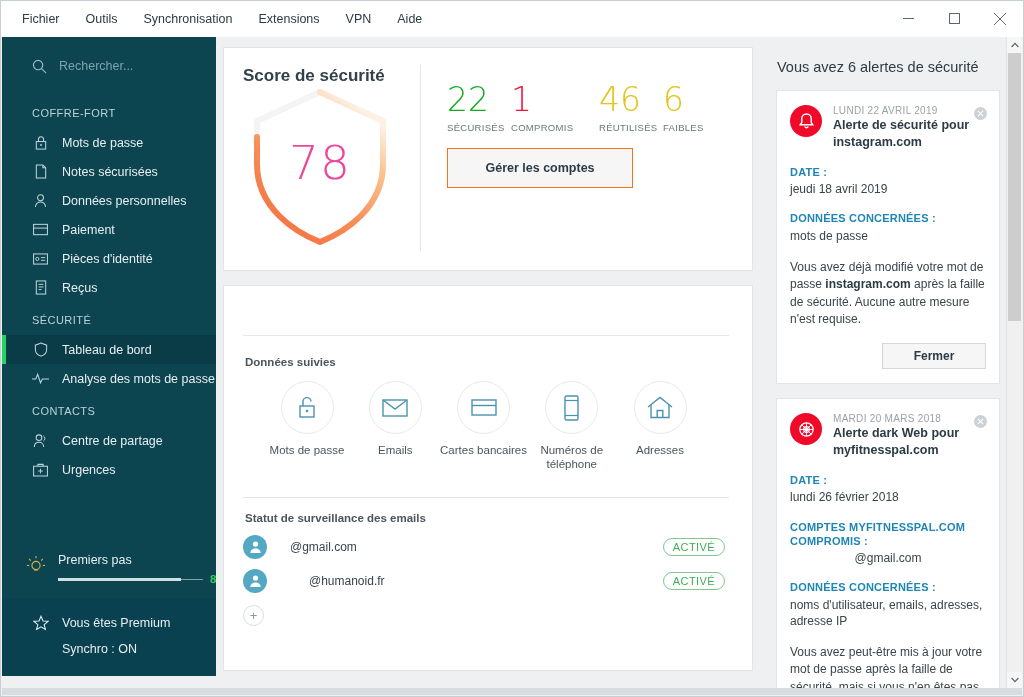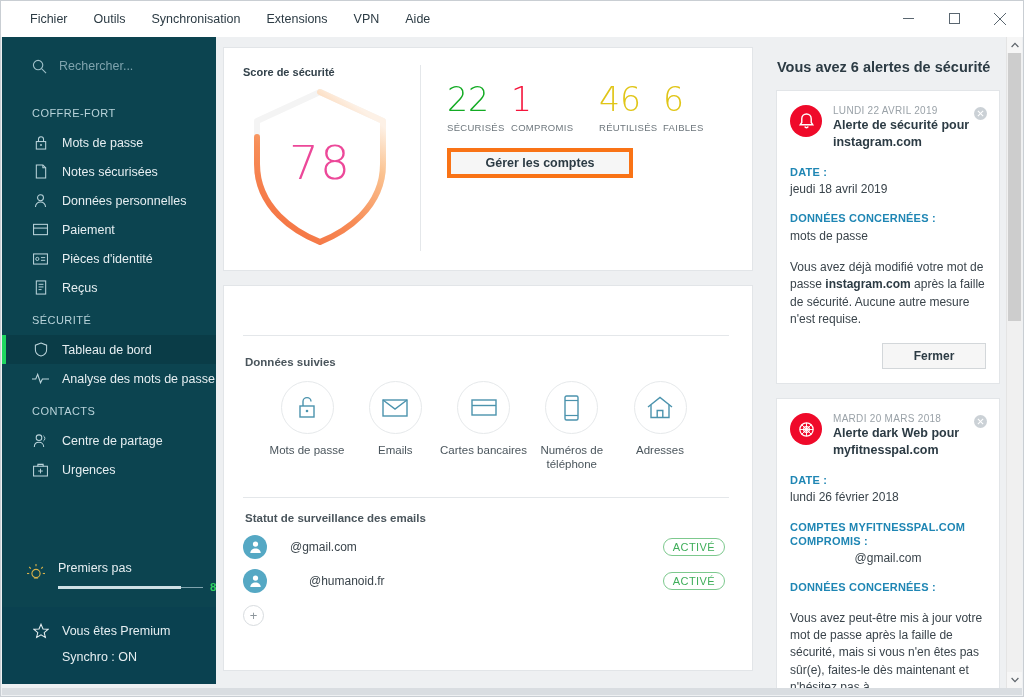--- a/index.html
+++ b/index.html
@@ -17,35 +17,35 @@
     overflow: hidden;
   }
 
   
   .titlebar {
     position: absolute; top: 0; left: 0; right: 0; height: 36px;
     background: #ffffff;
     display: flex; align-items: center;
     border-bottom: 1px solid #ffffff;
   }
-  .menu { display: flex; align-items: center; padding-left: 16px; gap: 0; }
+  .menu { display: flex; align-items: center; padding-left: 8px; gap: 0; }
   .menu-item {
     font-size: 12.5px; color: #2c3b44; padding: 7px 13px;
     cursor: default; white-space: nowrap;
   }
   .wincontrols { margin-left: auto; display: flex; height: 36px; }
   .wc {
     width: 46px; height: 36px; display: flex; align-items: center;
     justify-content: center; color: #5a6670;
   }
   .wc svg { display: block; }
 
   
   .sidebar {
-    position: absolute; left: 1px; top: 36px; width: 249px; bottom: 12px;
+    position: absolute; left: 1px; top: 36px; width: 249px; bottom: 20px;
     background: #0c4450;
     display: flex; flex-direction: column;
   }
   .search-row {
     display: flex; align-items: center; gap: 12px;
     padding: 16px 0 16px 30px; height: 58px;
   }
   .search-row .ico { color: #9fc0c8; display: flex; }
   .search-ph { font-size: 12.5px; color: #7fa3ad; }
 
@@ -95,40 +95,40 @@
     padding: 10px 12px 0 7px;
     overflow: hidden;
   }
   .card {
     background: #ffffff; border: 1px solid #e2e5e8;
   }
 
   
   .score-card { display: flex; height: 224px; }
   .score-left { width: 196px; padding: 18px 0 0 19px; position: relative; }
-  .card-h { font-size: 11px; font-weight: bold; color: #32414a; }
+  .card-h { font-size: 17px; font-weight: bold; color: #32414a; }
   .shield-wrap {
     position: absolute; left: 22px; top: 37px; width: 148px; height: 164px;
   }
   .shield-num {
     position: absolute; left: 0; right: 0; top: 50px;
     text-align: center; font-size: 47px; color: #ec4899;
     font-family: "DejaVu Sans", sans-serif; font-weight: 300; letter-spacing: 1px;
   }
   .vdiv { width: 1px; background: #e4e7ea; margin: 17px 0 19px 0; }
   .score-right { flex: 1; padding: 18px 0 0 26px; }
   .stats { display: flex; flex-wrap: wrap; margin-top: 17px; }
   .stat { width: 64px; margin-bottom: 15px; }
   .stat.wide { width: 88px; }
   .stat-n { font-size: 33px; font-weight: 300; line-height: 1; font-family: "DejaVu Sans", sans-serif; }
   .stat-l { font-size: 9.5px; color: #6d767c; letter-spacing: .3px; margin-top: 6px; }
   .btn {
     display: inline-flex; align-items: center; justify-content: center;
-    height: 30px; padding: 0 18px; min-width: 186px;
-    background: #f6f6f6; border: 4px solid #f97316;
+    height: 40px; padding: 0 18px; min-width: 186px;
+    background: #f6f6f6; border: 1px solid #f97316;
     font-size: 12.5px; font-weight: bold; color: #2c3b44; cursor: pointer;
   }
 
   
   .dw-card { margin-top: 14px; padding: 22px 23px 0 19px; height: 386px; }
   .dw-title { font-size: 15px; font-weight: bold; color: #32414a; }
   .hr { height: 1px; background: #e4e7ea; margin: 27px 0 0 0; }
   .dw-sub { font-size: 11.5px; font-weight: bold; color: #4a555c; margin: 20px 0 0 2px; }
   .track-row { display: flex; justify-content: space-between; padding: 13px 25px 0 20px; }
   .track { width: 88px; text-align: center; cursor: pointer; }
@@ -160,21 +160,21 @@
     color: #8d969c; display: flex; align-items: center; justify-content: center;
     font-size: 13px; margin-top: 7px; cursor: pointer;
   }
 
   
   .alerts {
     position: absolute; right: 9px; top: 36px; width: 249px; bottom: 8px;
     background: #eef0f2; padding: 22px 14px 0 11px; overflow: hidden;
   }
   .alerts-h {
-    font-size: 14.5px; font-weight: bold; color: #2c3b44; margin: 0 0 15px 1px;
+    font-size: 14.5px; font-weight: normal; color: #2c3b44; margin: 0 0 15px 1px;
   }
   .alert {
     background: #ffffff; border: 1px solid #e2e5e8;
     padding: 14px 13px 14px 13px; margin-bottom: 14px; position: relative;
   }
   .a-head { display: flex; gap: 11px; }
   .a-ico {
     width: 32px; height: 32px; border-radius: 50%; background: #ef0a2a;
     flex: 0 0 auto; display: flex; align-items: center; justify-content: center;
     color: #fff;
@@ -603,20 +603,21 @@
         <span>
           <span class="a-date" style="display:block">MARDI 20 MARS 2018</span>
           <span class="a-title" style="display:block">Alerte dark Web pour myfitnesspal.com</span>
         </span>
       </div>
       <div class="a-lbl">DATE :</div>
       <div class="a-val">lundi 26 février 2018</div>
       <div class="a-lbl">COMPTES MYFITNESSPAL.COM COMPROMIS :</div>
       <div class="a-val ind">@gmail.com</div>
       <div class="a-lbl">DONNÉES CONCERNÉES :</div>
+      <div class="a-val">noms d'utilisateur, emails, adresses, adresse IP</div>
       <div class="a-body">Vous avez peut-être mis à jour votre mot de passe après la faille de sécurité, mais si vous n'en êtes pas sûr(e), faites-le dès maintenant et n'hésitez pas à</div>
     </div>
   </div>
 
   <div class="sb-track">
     <div class="sb-arrow">
       <svg width="8" height="6" viewBox="0 0 8 6">
           <polyline points="0.6,5 4,1.4 7.4,5" fill="none" stroke="currentColor" stroke-width="1.2"></polyline>
         </svg>
     </div>

